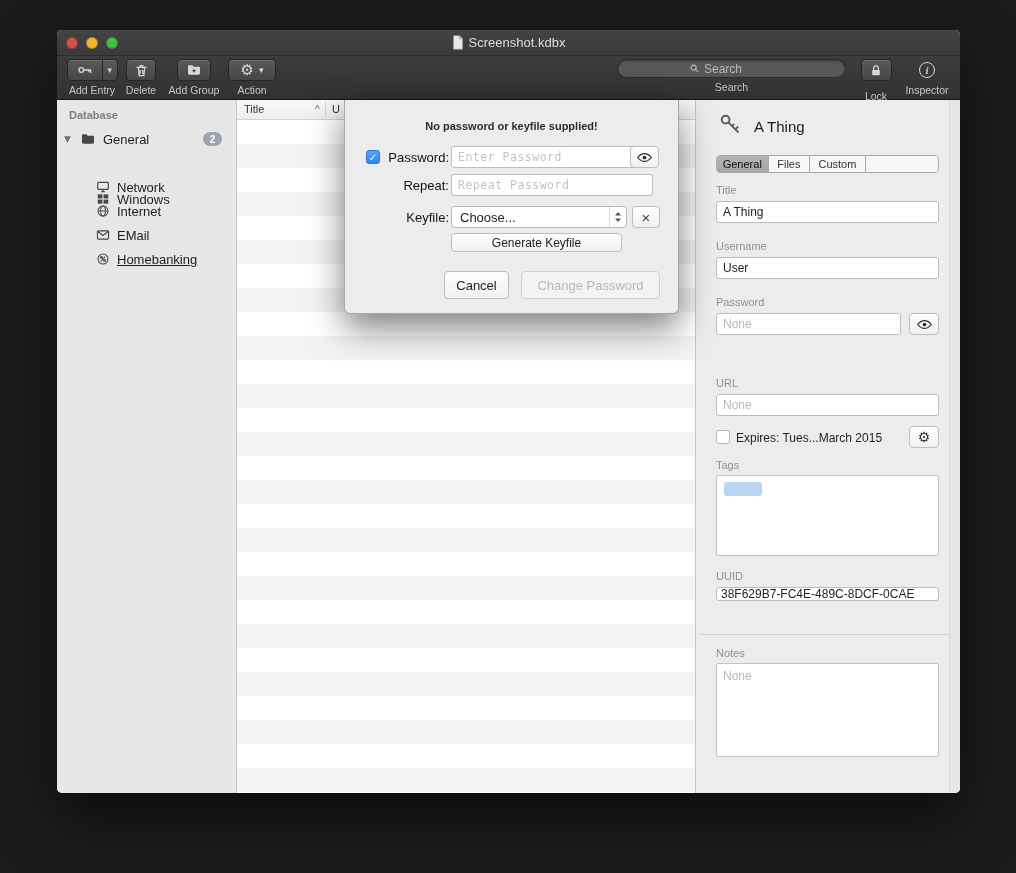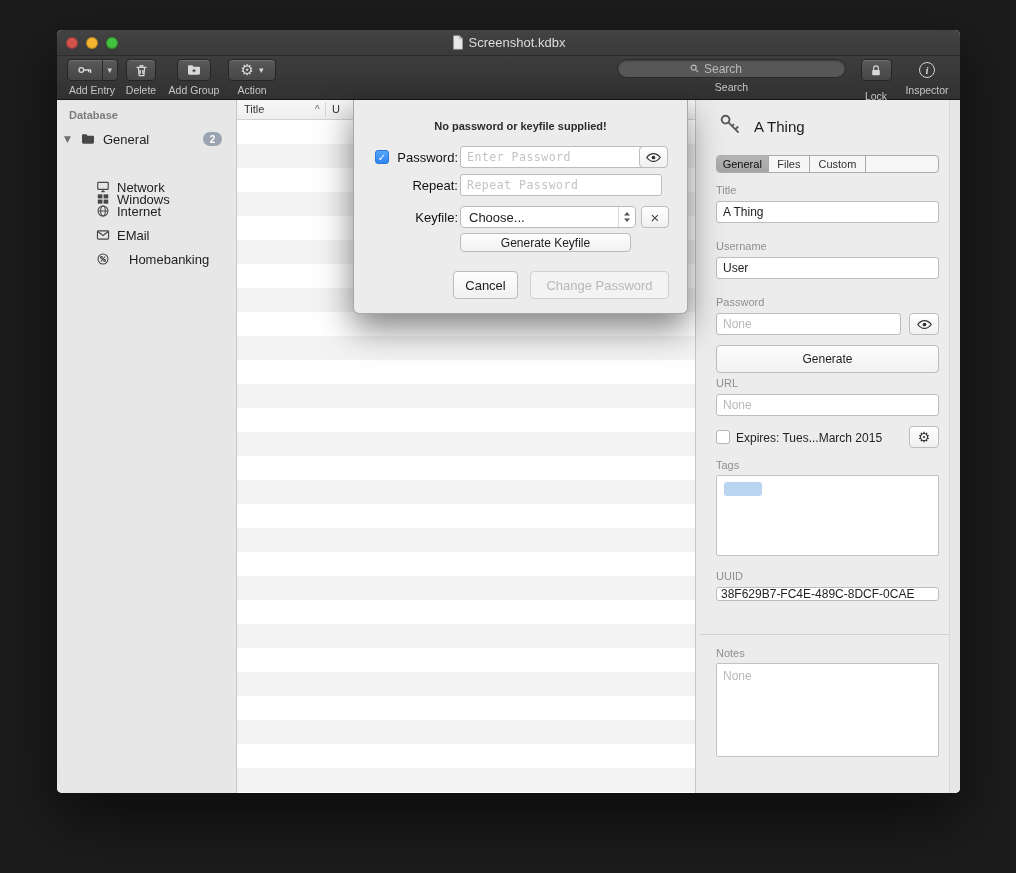--- a/index.html
+++ b/index.html
@@ -66,21 +66,21 @@
                  font-size:11px; color:#333; }
   .main-header .colA { position:absolute; left:7px; top:3px; }
   .main-header .sort { position:absolute; left:78px; top:4px; color:#666; font-size:10px; }
   .main-header .colsep { position:absolute; left:88px; top:2px; bottom:2px; width:1px; background:#d6d6d6; }
   .main-header .colB { position:absolute; left:95px; top:3px; }
   .main-body { position:absolute; top:20px; left:0; right:0; bottom:0;
                background:repeating-linear-gradient(to bottom,
                  #ffffff 0px, #ffffff 24px, #f3f3f3 24px, #f3f3f3 48px); }
 
   
-  .sheet { position:absolute; left:296px; top:70px; width:335px; height:214px; z-index:30;
+  .sheet { position:absolute; left:287px; top:70px; width:335px; height:214px; z-index:30;
            background:#ececec; border:1px solid #a8a8a8; border-top:none;
            border-radius:0 0 6px 6px; box-shadow:0 14px 34px rgba(0,0,0,.5); }
   .sheet .msg { position:absolute; top:20px; left:0; right:0; text-align:center;
                 font-size:11px; font-weight:bold; color:#2b2b2b; }
   .dlabel { position:absolute; left:30px; width:74px; text-align:right; font-size:13px; color:#111; }
   .dfield { position:absolute; left:106px; width:202px; height:22px; background:#fff;
             border:1px solid #bdbdbd; border-radius:3px; padding:0 6px;
             font-family:"DejaVu Sans Mono", monospace; font-size:11.5px; color:#222; }
   .dfield::placeholder { color:#c3c3c3; letter-spacing:.5px; }
   .checkbox { position:absolute; width:14px; height:14px; border-radius:3px;
@@ -289,21 +289,21 @@
 
     <div class="sb-row" style="top:148px;">
       <span class="ic" style="left:39px;">
         <svg width="14" height="14" viewBox="0 0 24 24" fill="none" stroke="currentColor" stroke-width="1.8">
           <circle cx="12" cy="12" r="8.5"></circle>
             <circle cx="9.3" cy="9.5" r="1.6"></circle>
             <circle cx="14.7" cy="14.5" r="1.6"></circle>
             <path d="M15.5 8l-7 8"></path>
         </svg>
       </span>
-      <span class="lbl" style="left:72px;">Homebanking</span>
+      <span class="lbl" style="left:60px;text-decoration:underline;">Homebanking</span>
     </div>
   </div>
 
   <div class="main">
     <div class="main-header">
       <span class="colA">Title</span>
       <span class="sort">^</span>
       <span class="colsep"></span>
       <span class="colB">U</span>
     </div>
@@ -334,21 +334,20 @@
 
     <span class="ilabel" style="top:196px;">Password</span>
     <input class="ifield" style="top: 213px; width: 185px;" placeholder="None">
     <span class="sqbtn eye-glyph" style="left:213px;top:213px;width:30px;">
       <svg width="17" height="17" viewBox="0 0 24 24" fill="none" stroke="#333" stroke-width="1.8">
         <path d="M2.5 12S6.5 6.5 12 6.5 21.5 12 21.5 12 17.5 17.5 12 17.5 2.5 12 2.5 12z"></path>
         <circle cx="12" cy="12" r="2.6" fill="#333" stroke="none"></circle>
       </svg>
     </span>
 
-    <button class="pbtn" style="left:20px;top:245px;width:223px;font-size:12px;">Generate</button>
 
     <span class="ilabel" style="top:277px;">URL</span>
     <input class="ifield" style="top: 294px;" placeholder="None">
 
     <span class="checkbox off" style="left:20px;top:330px;"></span>
     <span class="exp-label" style="top:331px;">Expires: Tues...March 2015</span>
     <span class="sqbtn" style="left:213px;top:326px;width:30px;">
       <span class="gear-glyph" style="color:#333;font-size:14px;">⚙</span>
     </span>
 

